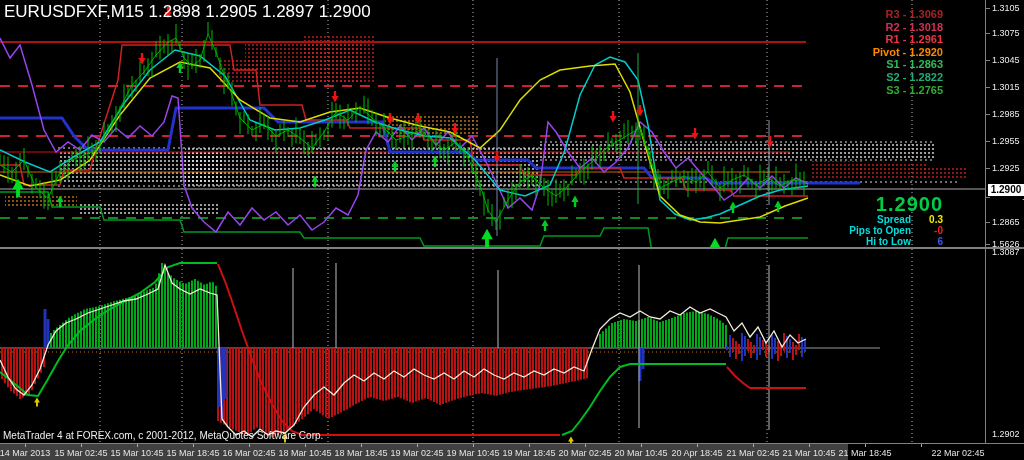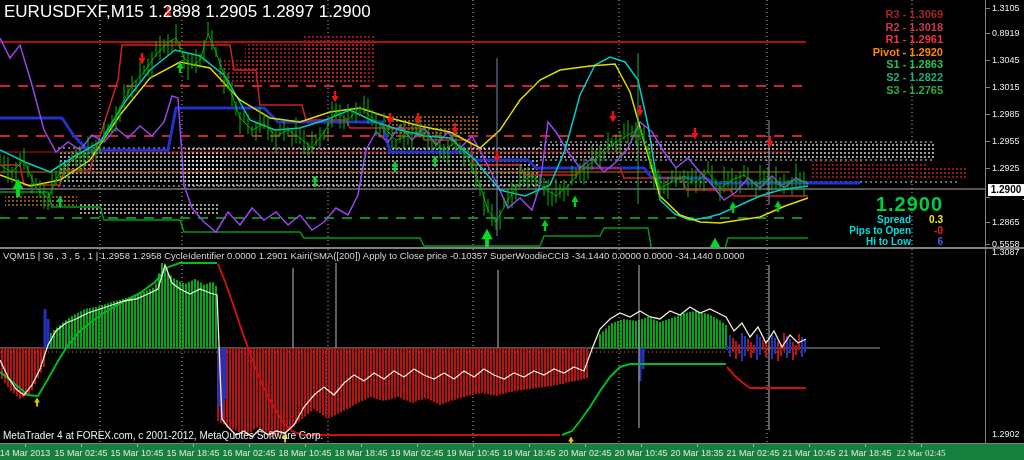--- a/index.html
+++ b/index.html
@@ -16,21 +16,21 @@
   .price-axis{position:absolute;left:985px;top:0;width:39px;height:443px;background:#000;
               border-left:1px solid #808080;box-sizing:border-box;}
   .pa-label{position:absolute;left:6px;font-size:9px;color:#eeeeee;white-space:nowrap;}
   .pa-tick{position:absolute;left:0;width:4px;height:1px;background:#808080;}
   .price-box{position:absolute;left:2px;width:36px;height:12px;background:#ffffff;color:#000;
              font-size:10px;font-weight:bold;text-align:center;line-height:12px;}
   .hsep{position:absolute;left:0;width:1024px;background:#808080;}
   .sub-chart{position:absolute;left:0;top:249px;width:985px;height:194px;overflow:hidden;}
   .sub-label{position:absolute;left:3px;top:1px;font-size:9.5px;color:#d6d6d6;white-space:nowrap;}
   .copyright{position:absolute;left:3px;top:181px;font-size:10px;color:#efefef;white-space:nowrap;}
-  .time-axis{position:absolute;left:0;top:444px;width:1024px;height:16px;background:#15803d;}
+  .time-axis{position:absolute;left:0;top:444px;width:848px;height:16px;background:#404040;}
   .ta-label{position:absolute;top:4px;font-size:9px;color:#e4e4e4;transform:translateX(-50%);white-space:nowrap;}
   .ta-tick{position:absolute;top:0;width:1px;height:3px;background:#aaaaaa;}
   svg{position:absolute;left:0;top:0;}
 </style>
 </head>
 <body>
 
 <div class="screen">
 
   <div class="main-chart">
@@ -370,37 +370,37 @@
           <div class="info-row"><span style="color: rgb(0, 221, 221);">Pips to Open</span><span class="v" style="color: rgb(238, 34, 34);">-0</span></div>
           <div class="info-row"><span style="color: rgb(0, 221, 221);">Hi to Low</span><span class="v" style="color: rgb(68, 85, 238);">6</span></div>
         </div>
     </div>
   </div>
 
   <div class="price-axis" id="price-axis">
       <div class="pa-tick" style="top: 8px;"></div>
       <div class="pa-label" style="top: 3px;">1.3105</div>
       <div class="pa-tick" style="top: 33px;"></div>
-      <div class="pa-label" style="top: 28px;">0.8919</div>
+      <div class="pa-label" style="top: 28px;">1.3075</div>
       <div class="pa-tick" style="top: 60px;"></div>
       <div class="pa-label" style="top: 55px;">1.3045</div>
       <div class="pa-tick" style="top: 87px;"></div>
       <div class="pa-label" style="top: 82px;">1.3015</div>
       <div class="pa-tick" style="top: 114px;"></div>
       <div class="pa-label" style="top: 109px;">1.2985</div>
       <div class="pa-tick" style="top: 141px;"></div>
       <div class="pa-label" style="top: 136px;">1.2955</div>
       <div class="pa-tick" style="top: 168px;"></div>
       <div class="pa-label" style="top: 163px;">1.2925</div>
       <div class="pa-tick" style="top: 197px;"></div>
       <div class="pa-label" style="top: 192px; margin-left: 30px;">1.2895</div>
       <div class="pa-tick" style="top: 222px;"></div>
       <div class="pa-label" style="top: 217px;">1.2865</div>
       <div class="pa-tick" style="top: 244px;"></div>
-      <div class="pa-label" style="top: 239px;">0.5558</div>
+      <div class="pa-label" style="top: 239px;">1.5626</div>
       <div class="price-box" style="top: 184px;">1.2900</div>
       <div class="pa-label" style="top: 247px;">1.3087</div>
       <div class="pa-label" style="top: 429px;">1.2902</div>
     </div>
 
   <div class="hsep" style="top:247px;height:2px;"></div>
 
   <div class="sub-chart">
     <svg id="sub-svg" width="985" height="194">
         <g>
@@ -710,21 +710,20 @@
         </g>
         <g>
           <line x1="37" y1="157.6" x2="37" y2="153" stroke="#e6c800" stroke-width="1.92"></line>
           <polygon points="34.12,153.6 39.88,153.6 37,148.4" fill="#e6c800"></polygon>
           <line x1="285" y1="193.6" x2="285" y2="189" stroke="#e6c800" stroke-width="1.92"></line>
           <polygon points="282.12,189.6 287.88,189.6 285,184.4" fill="#e6c800"></polygon>
           <line x1="571" y1="196.6" x2="571" y2="192" stroke="#e6c800" stroke-width="1.92"></line>
           <polygon points="568.12,192.6 573.88,192.6 571,187.4" fill="#e6c800"></polygon>
         </g>
       </svg>
-    <div class="sub-label">VQM15 | 36 , 3 , 5 , 1 | 1.2958 1.2958  CycleIdentifier 0.0000 1.2901  Kairi(SMA([200]) Apply to Close price -0.10357  SuperWoodieCCI3 -34.1440 0.0000 0.0000 -34.1440 0.0000</div>
     <div class="copyright">MetaTrader 4 at FOREX.com, c 2001-2012, MetaQuotes Software Corp.</div>
   </div>
 
   <div class="hsep" style="top:443px;height:1px;"></div>
 
   <div class="time-axis" id="time-axis">
       <div class="ta-tick" style="left: 25px;"></div>
       <div class="ta-label" style="left: 25px;">14 Mar 2013</div>
       <div class="ta-tick" style="left: 81px;"></div>
       <div class="ta-label" style="left: 81px;">15 Mar 02:45</div>
@@ -742,24 +741,24 @@
       <div class="ta-label" style="left: 417px;">19 Mar 02:45</div>
       <div class="ta-tick" style="left: 473px;"></div>
       <div class="ta-label" style="left: 473px;">19 Mar 10:45</div>
       <div class="ta-tick" style="left: 529px;"></div>
       <div class="ta-label" style="left: 529px;">19 Mar 18:45</div>
       <div class="ta-tick" style="left: 585px;"></div>
       <div class="ta-label" style="left: 585px;">20 Mar 02:45</div>
       <div class="ta-tick" style="left: 641px;"></div>
       <div class="ta-label" style="left: 641px;">20 Mar 10:45</div>
       <div class="ta-tick" style="left: 697px;"></div>
-      <div class="ta-label" style="left: 697px;">20 Mar 18:35</div>
+      <div class="ta-label" style="left: 697px;">20 Apr 18:45</div>
       <div class="ta-tick" style="left: 753px;"></div>
       <div class="ta-label" style="left: 753px; text-align: right;">21 Mar 02:45</div>
       <div class="ta-tick" style="left: 809px;"></div>
       <div class="ta-label" style="left: 809px;">21 Mar 10:45</div>
       <div class="ta-tick" style="left: 865px;"></div>
       <div class="ta-label" style="left: 865px;">21 Mar 18:45</div>
       <div class="ta-tick" style="left: 921px;"></div>
-      <div class="ta-label" style="left: 921px; font-family: Liberation Serif, serif;">22 Mar 02:45</div>
+      <div class="ta-label" style="left: 958px;">22 Mar 02:45</div>
     </div>
 
 </div>
 
 </body></html>

